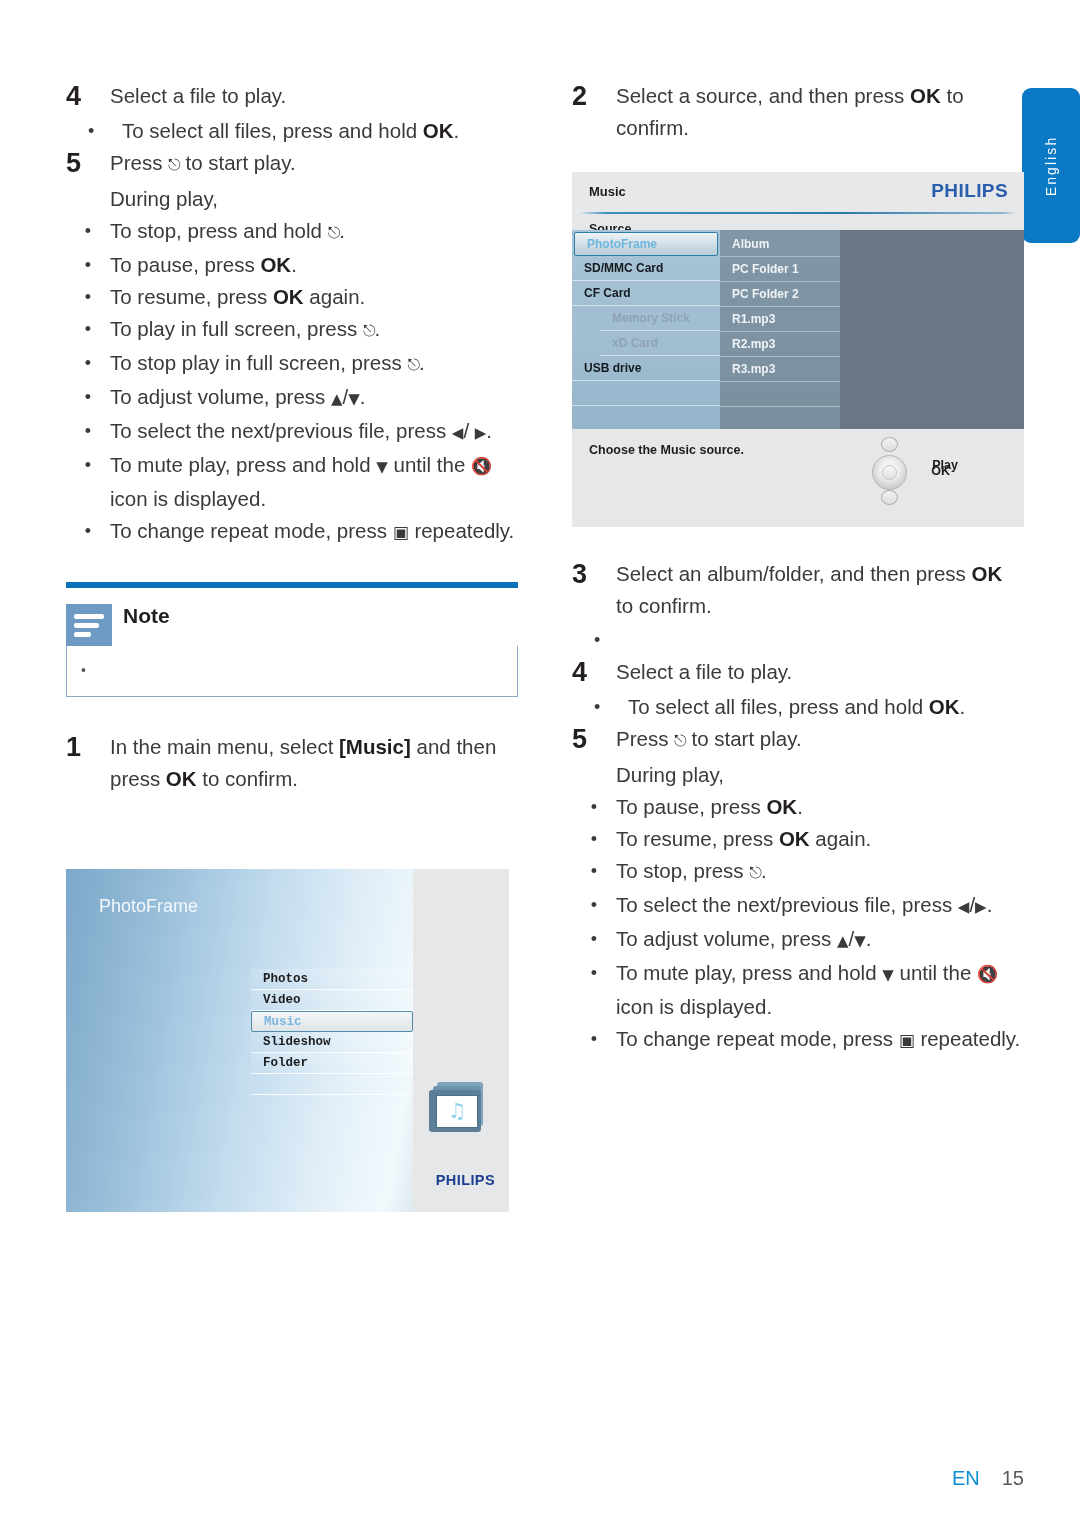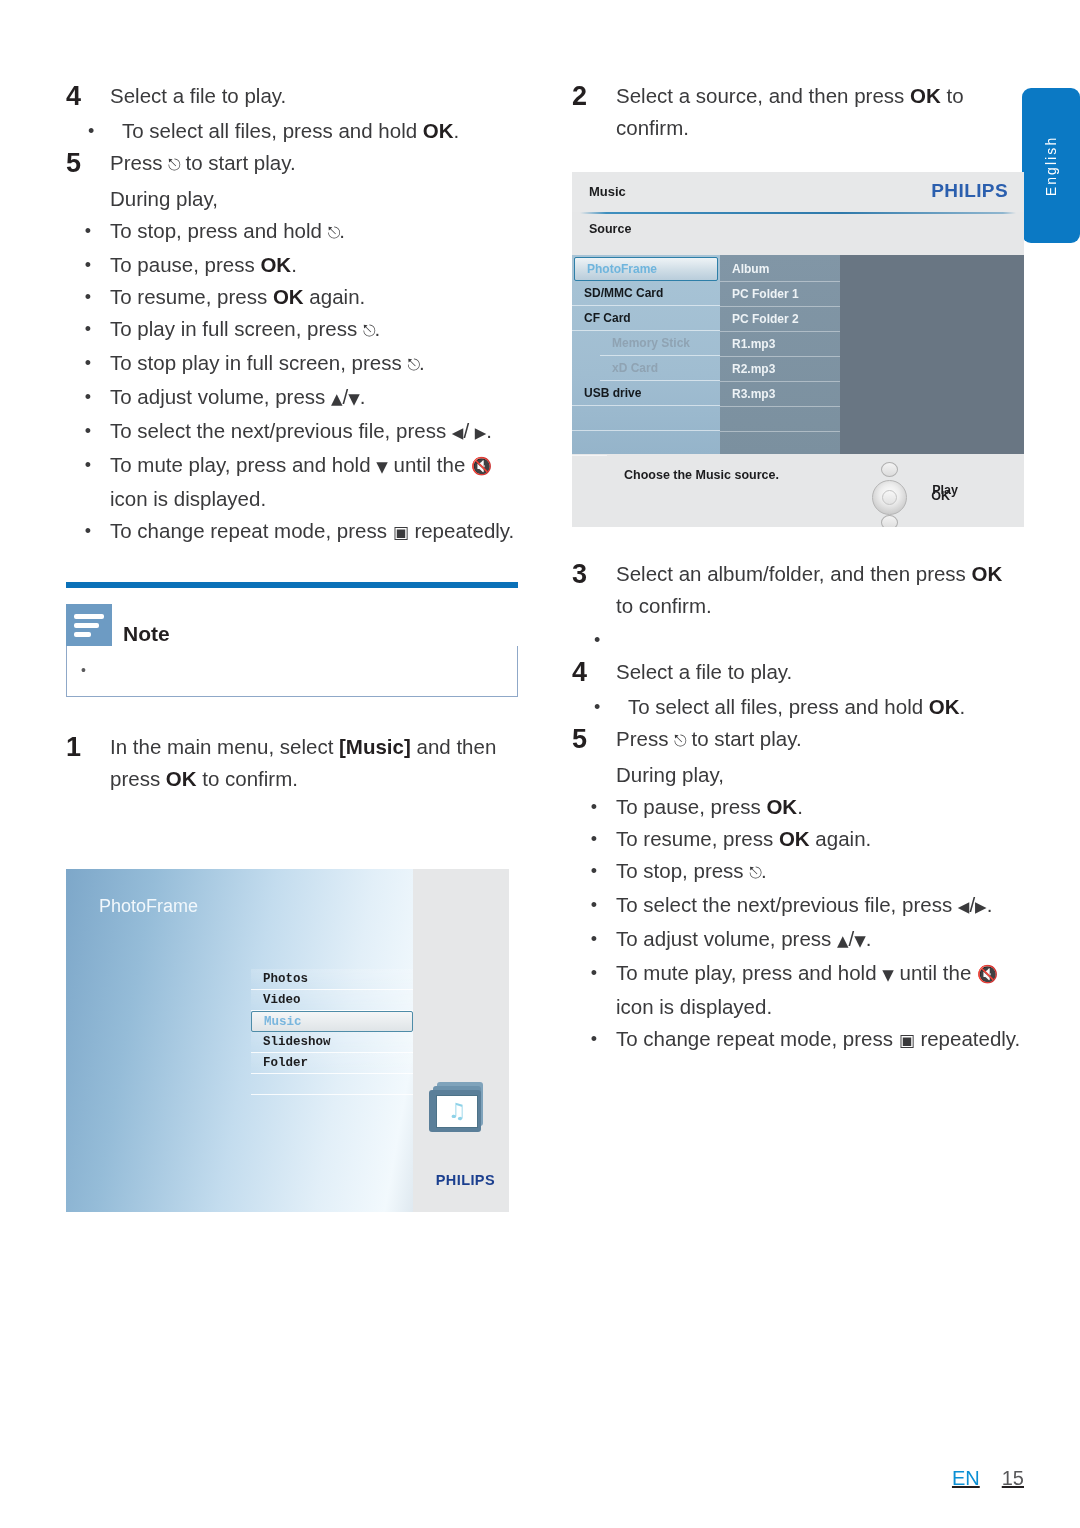--- a/index.html
+++ b/index.html
@@ -135,21 +135,21 @@
     font-weight: normal;
     margin: 0 0 26px 0;
     letter-spacing: 0.2px;
     font-family: "Liberation Sans", sans-serif;
   }
 
   
   .note-wrap { width: 452px; margin-bottom: 34px; }
   .note-head {
     display: flex;
-    align-items: flex-end;
+    align-items: flex-start;
     height: 42px;
   }
   .note-icon {
     width: 46px;
     height: 42px;
     background: #6d9bc3;
     position: relative;
     flex: 0 0 46px;
   }
   .note-icon i {
@@ -330,21 +330,21 @@
     font-weight: bold;
     color: #2b5fae;
     letter-spacing: 0.4px;
   }
   .src-divider {
     height: 2px;
     background: linear-gradient(90deg, #e6e7e8 0%, #3f8fbe 6%, #2f79aa 60%, #8fb6cf 97%, #e6e7e8 100%);
     margin: 0 8px;
   }
   .src-sub {
-    height: 41px;
+    height: 16px;
     position: relative;
     border-radius: 15px;
   }
   .src-sub .lbl {
     position: absolute;
     left: 17px; top: 8px;
     font-size: 12.5px;
     font-weight: bold;
     color: #1c1c1e;
   }
@@ -389,21 +389,20 @@
     color: #6fb5dd;
     margin: 0 2px;
     height: 24px;
     line-height: 22px;
   }
   .row.blank { color: transparent; }
   .src-foot {
     position: relative;
     height: 83px;
     background: #e6e7e8;
-    margin-left: 35px;
   }
   .src-foot .hint {
     position: absolute;
     left: 17px; top: 14px;
     font-size: 12.5px;
     font-weight: bold;
     color: #1c1c1e;
   }
   .navpad {
     position: absolute;
@@ -448,21 +447,20 @@
   .foot-lbl.play { right: 66px; top: 29px; }
   .foot-lbl.ok   { right: 74px; top: 35px; }
 
   
   .footer {
     position: absolute;
     right: 56px;
     bottom: 38px;
     font-size: 20px;
     font-family: "Liberation Sans", sans-serif;
-    text-decoration: underline;
   }
   .footer .en { color: #0b8fd4; font-weight: normal; }
   .footer .pg { color: #58585a; margin-left: 22px; }
 </style>
 </head>
 <body>
 
 <div class="page">
 
   <div class="lang-tab">

